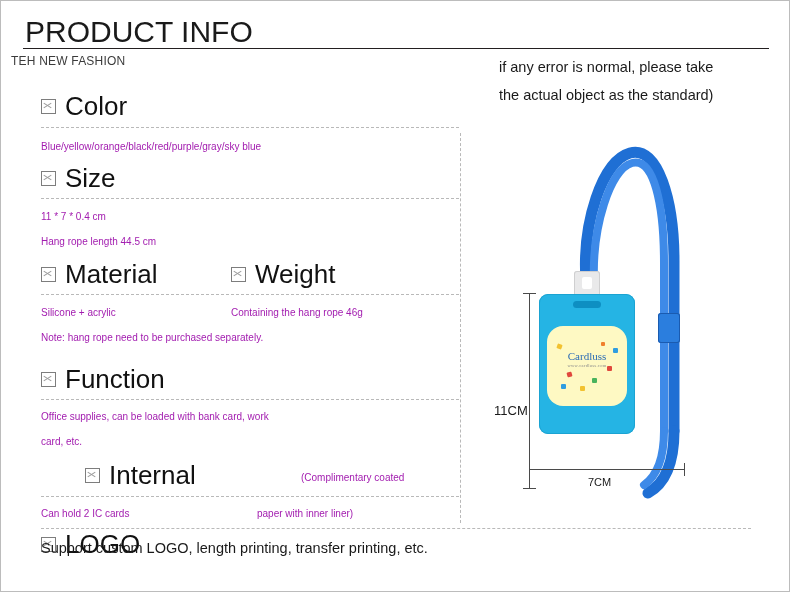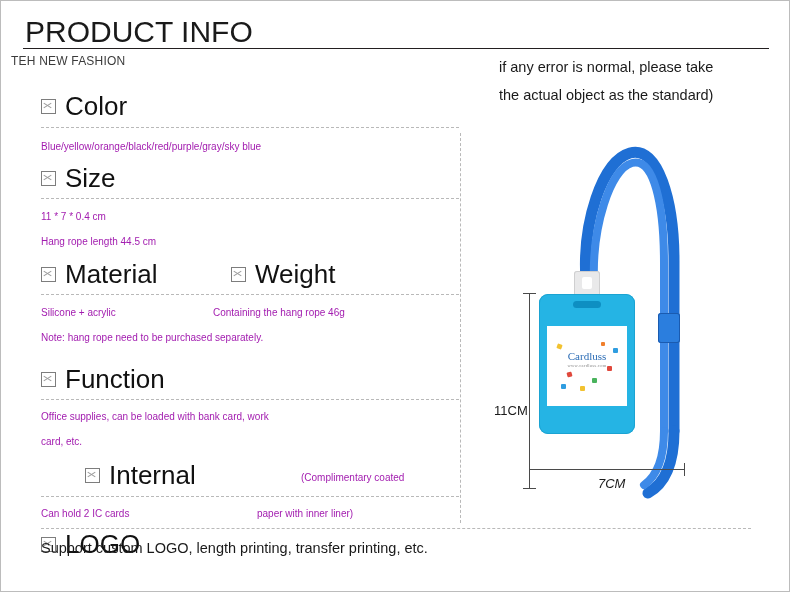--- a/index.html
+++ b/index.html
@@ -207,46 +207,45 @@
     position: absolute;
     top: 332px;
     width: 1px;
     height: 13px;
     background: #4a4a4a;
   }
   .dim-h-cap-l { left: 31px; }
   .dim-h-cap-r { left: 186px; }
   .dim-h-label {
     position: absolute;
-    left: 100px;
+    left: 90px;
     top: 345px;
-    font-size: 13px;
+    font-size: 11px;
     color: #1a1a1a;
-    font-style: italic;
   }
 
   
   .badge {
     position: absolute;
     left: 41px;
     top: 163px;
     width: 96px;
     height: 140px;
     background: #25b4e4;
     border-radius: 9px;
     box-shadow: 0 0 0 1px #1ba3d2 inset;
   }
   .badge-window {
     position: absolute;
     left: 8px;
     top: 32px;
     width: 80px;
     height: 80px;
-    background: #ffffff;
-    border-radius: 0;
+    background: #fef9c3;
+    border-radius: 16px;
   }
   .badge-slot {
     position: absolute;
     left: 34px;
     top: 7px;
     width: 28px;
     height: 7px;
     background: #0e8fc2;
     border-radius: 4px;
   }
@@ -340,21 +339,21 @@
         <span class="sec-title">Material</span>
       </div>
       <div class="sec-head">
         <span class="glyph"></span>
         <span class="sec-title">Weight</span>
       </div>
     </div>
     <div class="dash-rule" style="margin-top:7px;"></div>
     <div class="two-col" style="margin-top:5px;">
       <div class="body-text" style="width:172px;">Silicone + acrylic</div>
-      <div class="body-text" style="margin-left:0;">Containing the hang rope 46g</div>
+      <div class="body-text" style="margin-left:18px;">Containing the hang rope 46g</div>
     </div>
     <div class="body-text">Note: hang rope need to be purchased separately.</div>
 
     <div class="sec-head" style="margin-top:16px;">
       <span class="glyph"></span>
       <span class="sec-title">Function</span>
     </div>
     <div class="dash-rule" style="margin-top:7px;"></div>
     <div class="body-text" style="margin-top:4px;">Office supplies, can be loaded with bank card, work</div>
     <div class="body-text">card, etc.</div>

